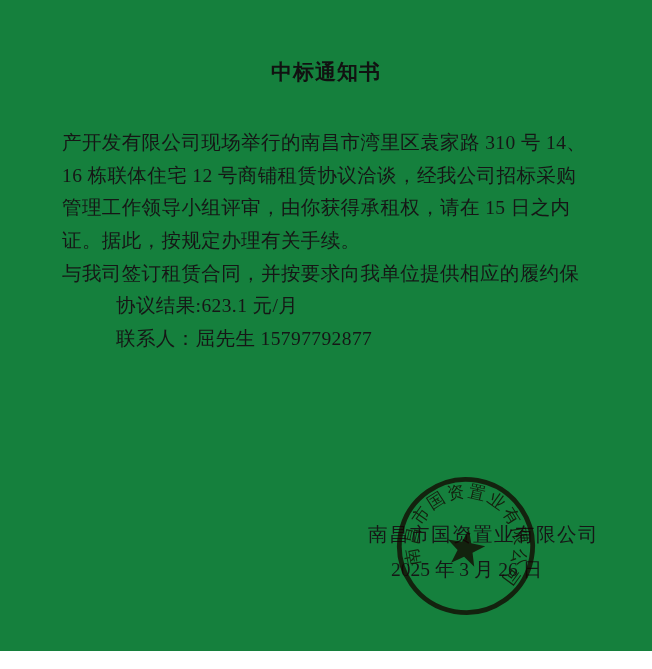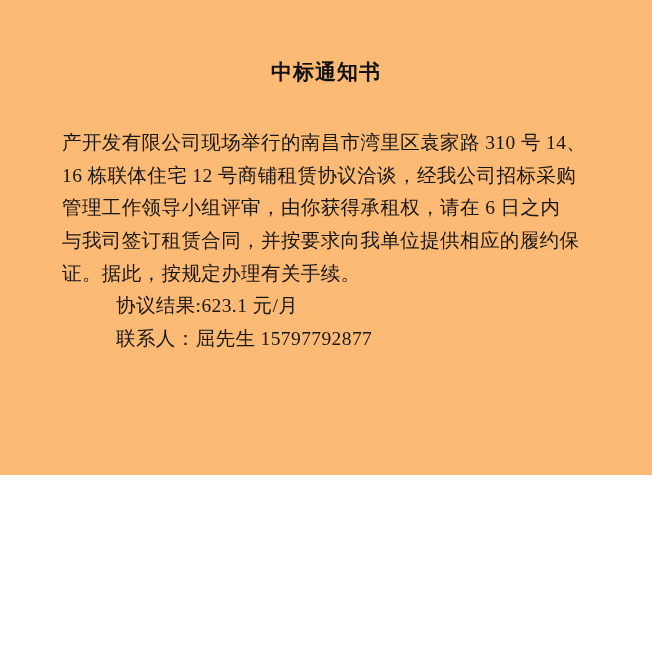--- a/index.html
+++ b/index.html
@@ -3,22 +3,22 @@
 <meta charset="utf-8">
 <style>
   html, body {
     margin: 0;
     padding: 0;
     background: #ffffff;
   }
   .page {
     position: relative;
     width: 652px;
-    height: 475px;
-    background: #fdba74;
+    height: 651px;
+    background: #15803d;
     overflow: hidden;
     font-family: "Liberation Serif", serif;
     color: #161616;
   }
   .doc-title {
     position: absolute;
     top: 58px;
     left: 0;
     width: 652px;
     text-align: center;
@@ -88,23 +88,23 @@
 <body>
 
 <div class="page">
 
   <div class="doc-title">中标通知书</div>
 
 
   <div class="body-text">
     <div class="body-line">产开发有限公司现场举行的南昌市湾里区袁家路 310 号 14、</div>
     <div class="body-line">16 栋联体住宅 12 号商铺租赁协议洽谈，经我公司招标采购</div>
-    <div class="body-line">管理工作领导小组评审，由你获得承租权，请在 6 日之内</div>
+    <div class="body-line">管理工作领导小组评审，由你获得承租权，请在 15 日之内</div>
+    <div class="body-line">证。据此，按规定办理有关手续。</div>
     <div class="body-line">与我司签订租赁合同，并按要求向我单位提供相应的履约保</div>
-    <div class="body-line">证。据此，按规定办理有关手续。</div>
     <div class="body-line indent">协议结果:623.1 元/月</div>
     <div class="body-line indent">联系人：屈先生 15797792877</div>
   </div>
 
   <div class="signature-block">
     <div class="signature-company">南昌市国资置业有限公司</div>
     <div class="signature-date">2025 年 3 月 26 日</div>
   </div>
 
   <div class="seal">

